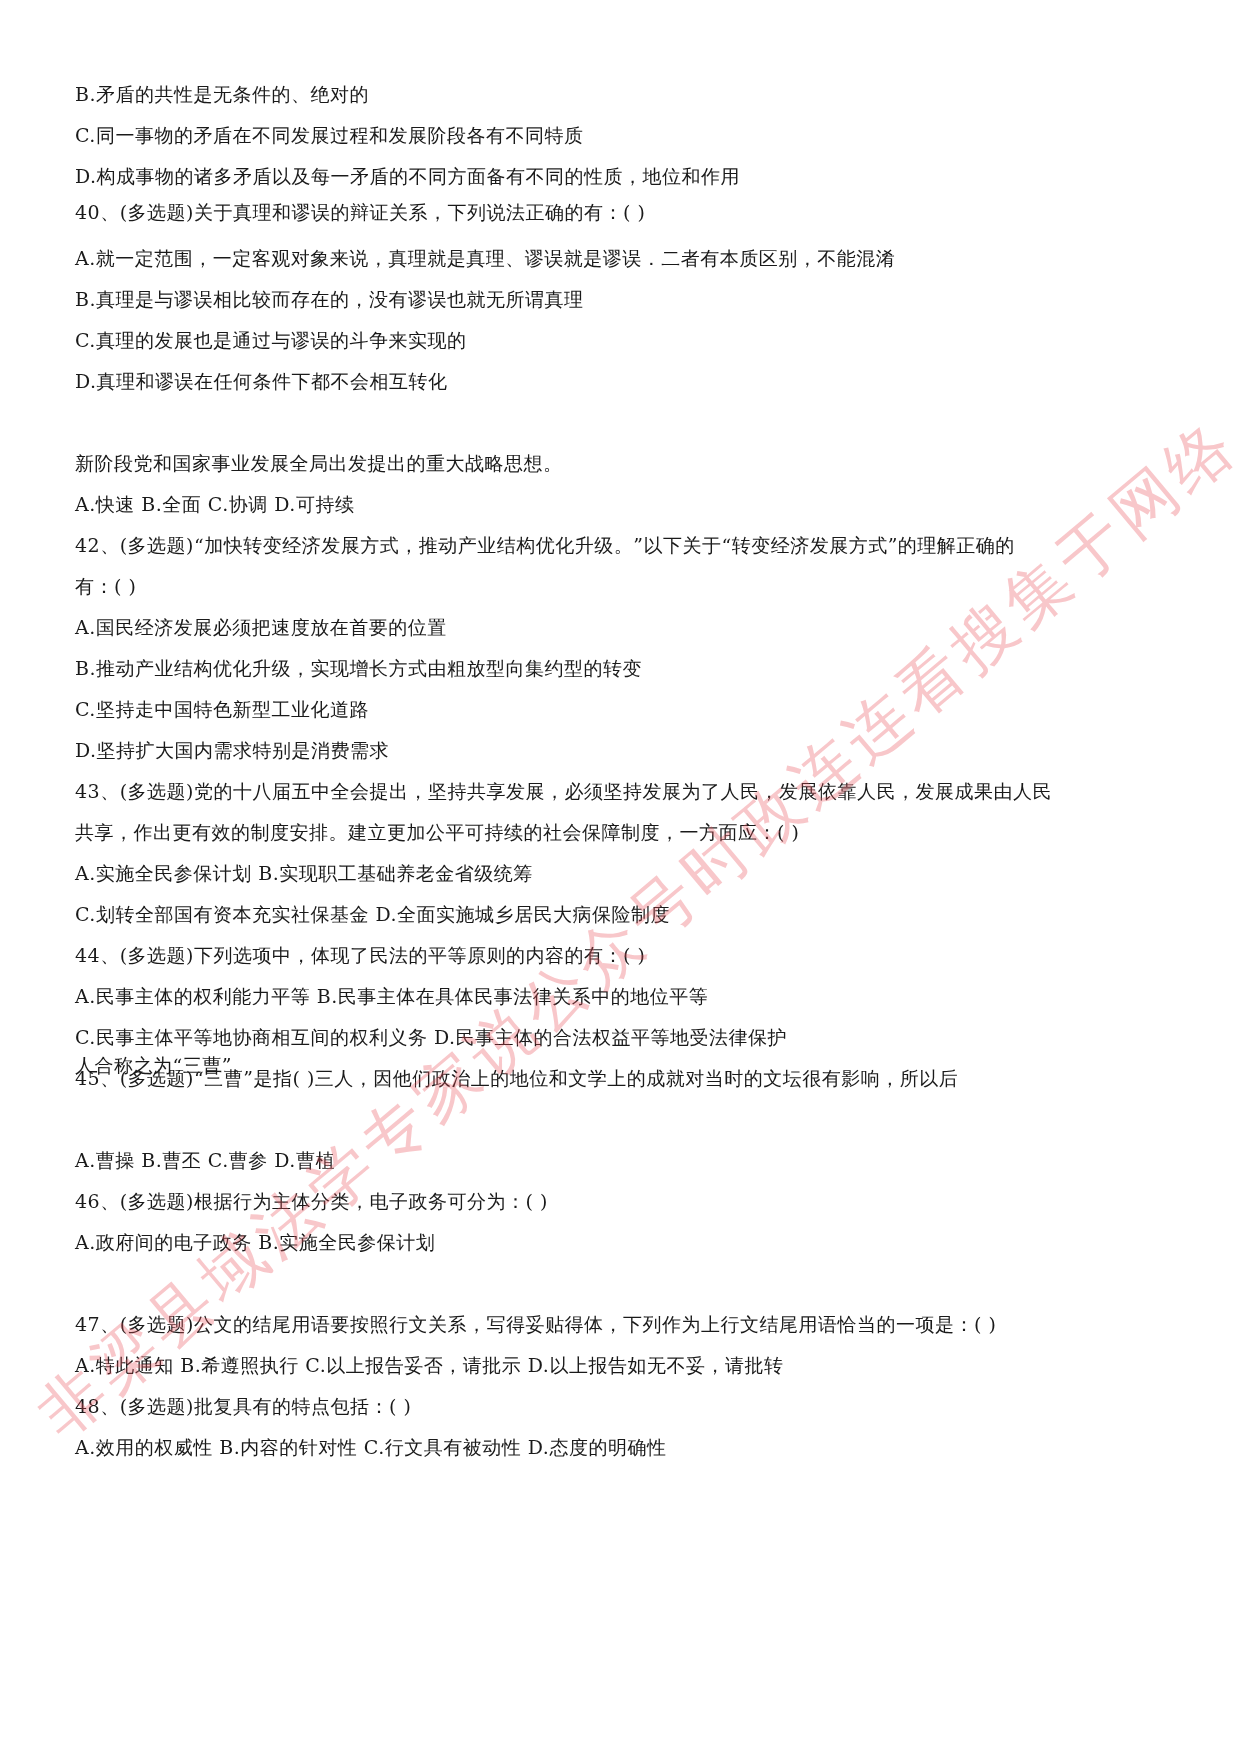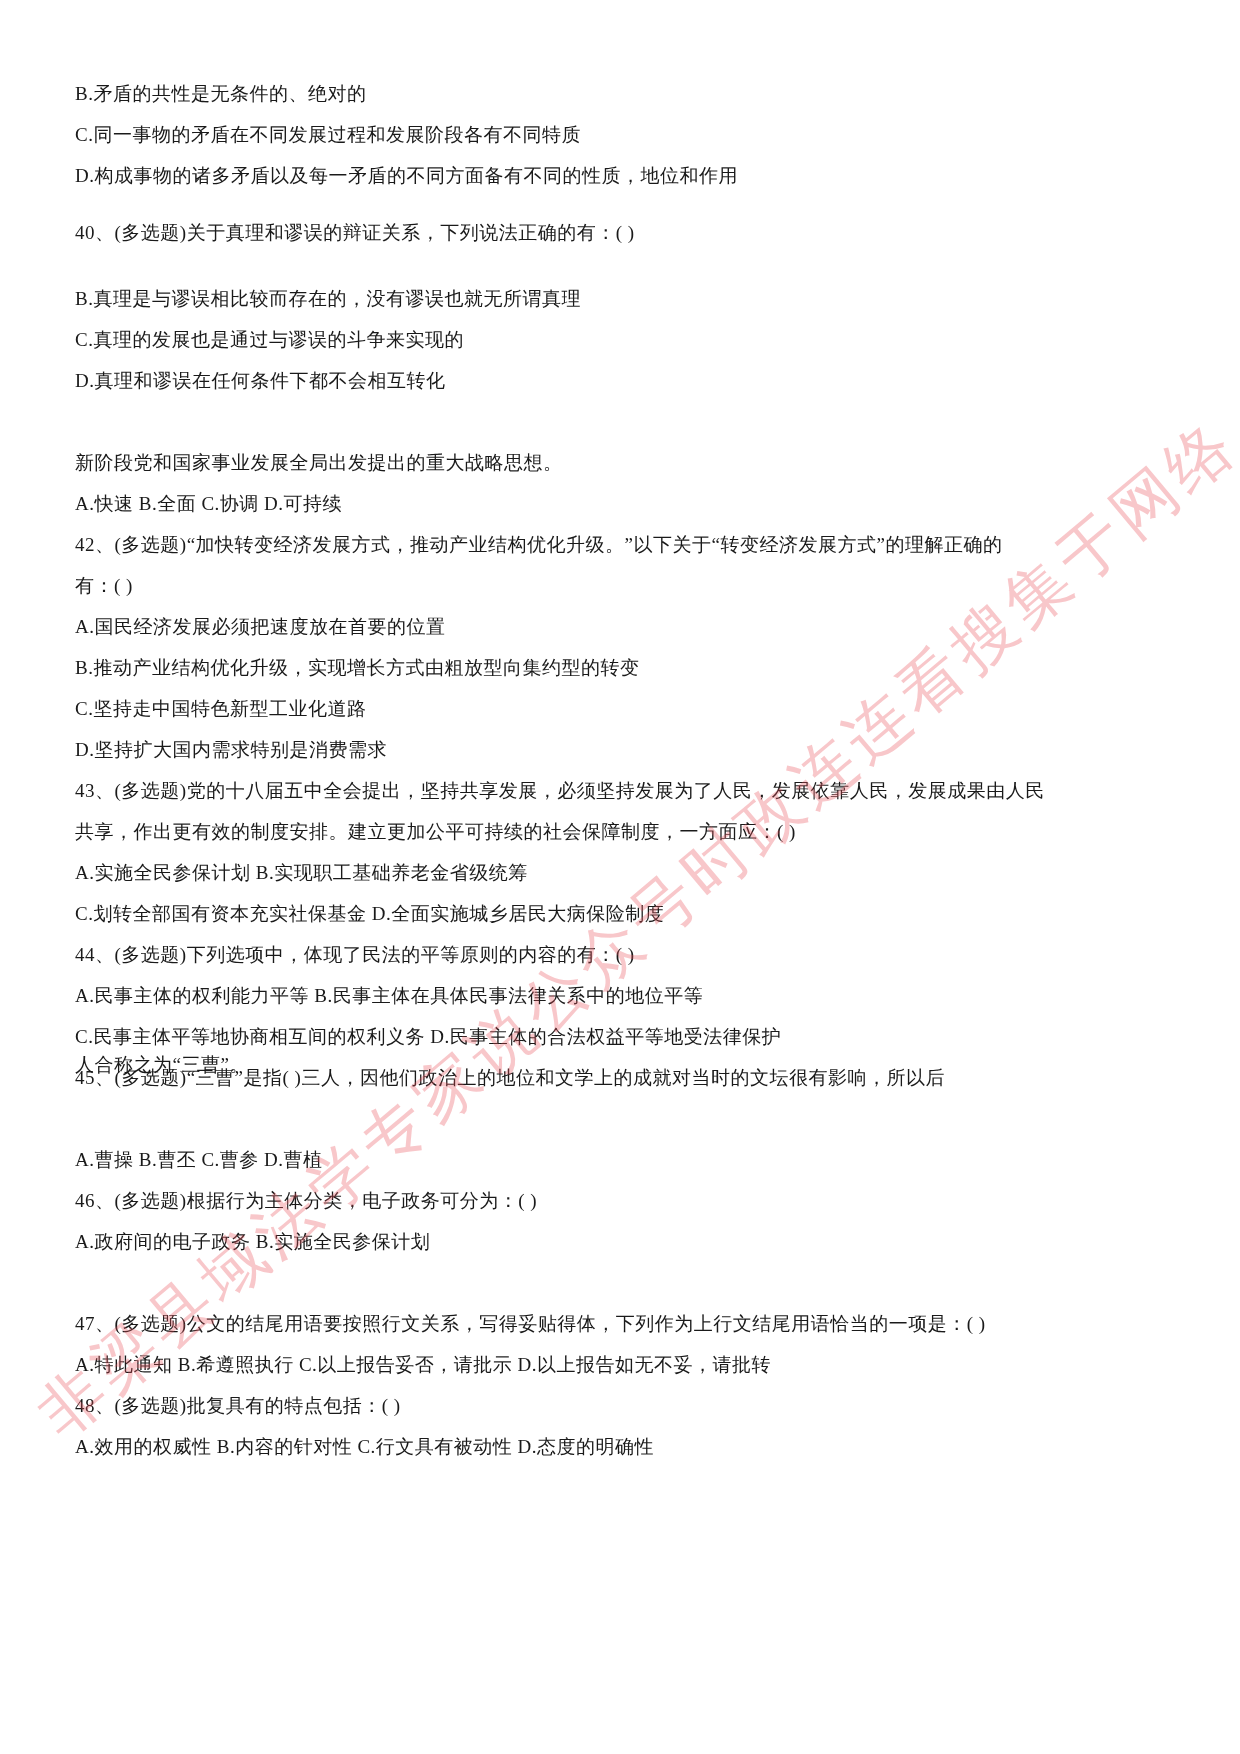--- a/index.html
+++ b/index.html
@@ -6,21 +6,20 @@
   body {
     width: 1240px; height: 1754px; position: relative; overflow: hidden;
     font-family: "DejaVu Serif", "Liberation Serif", serif;
     color: #1a1a1a;
   }
   .page { position: absolute; left: 0; top: 0; width: 1240px; height: 1754px; }
   .line {
     position: absolute; left: 75px;
     font-size: 19px; line-height: 24px; white-space: nowrap;
     letter-spacing: 0.5px;
-    font-family: Liberation Serif, serif;
   }
   .watermark {
     position: absolute; left: 0; top: 0; width: 1240px; height: 1754px;
     pointer-events: none; overflow: hidden;
   }
   .wm-text {
     position: absolute;
     left: 20px; top: 1390px;
     transform-origin: 0 0;
     transform: rotate(-40deg);
@@ -29,21 +28,22 @@
     font-family: "DejaVu Sans", sans-serif;
   }
 </style>
 </head>
 <body>
 
 <div class="page">
   <div class="line" style="top:82px">B.矛盾的共性是无条件的、绝对的</div>
   <div class="line" style="top:123px">C.同一事物的矛盾在不同发展过程和发展阶段各有不同特质</div>
   <div class="line" style="top:164px">D.构成事物的诸多矛盾以及每一矛盾的不同方面备有不同的性质，地位和作用</div>
-  <div class="line" style="top:221px">40、(多选题)关于真理和谬误的辩证关系，下列说法正确的有：(    )</div>
+  <div class="line" style="top:200px">40、(多选题)关于真理和谬误的辩证关系，下列说法正确的有：(    )</div>
+  <div class="line" style="top:246px">A.就一定范围，一定客观对象来说，真理就是真理、谬误就是谬误．二者有本质区别，不能混淆</div>
   <div class="line" style="top:287px">B.真理是与谬误相比较而存在的，没有谬误也就无所谓真理</div>
   <div class="line" style="top:328px">C.真理的发展也是通过与谬误的斗争来实现的</div>
   <div class="line" style="top:369px">D.真理和谬误在任何条件下都不会相互转化</div>
   <div class="line" style="top:451px">新阶段党和国家事业发展全局出发提出的重大战略思想。</div>
   <div class="line" style="top:492px">A.快速 B.全面 C.协调 D.可持续</div>
   <div class="line" style="top:533px">42、(多选题)“加快转变经济发展方式，推动产业结构优化升级。”以下关于“转变经济发展方式”的理解正确的</div>
   <div class="line" style="top:574px">有：(    )</div>
   <div class="line" style="top:615px">A.国民经济发展必须把速度放在首要的位置</div>
   <div class="line" style="top:656px">B.推动产业结构优化升级，实现增长方式由粗放型向集约型的转变</div>
   <div class="line" style="top:697px">C.坚持走中国特色新型工业化道路</div>

